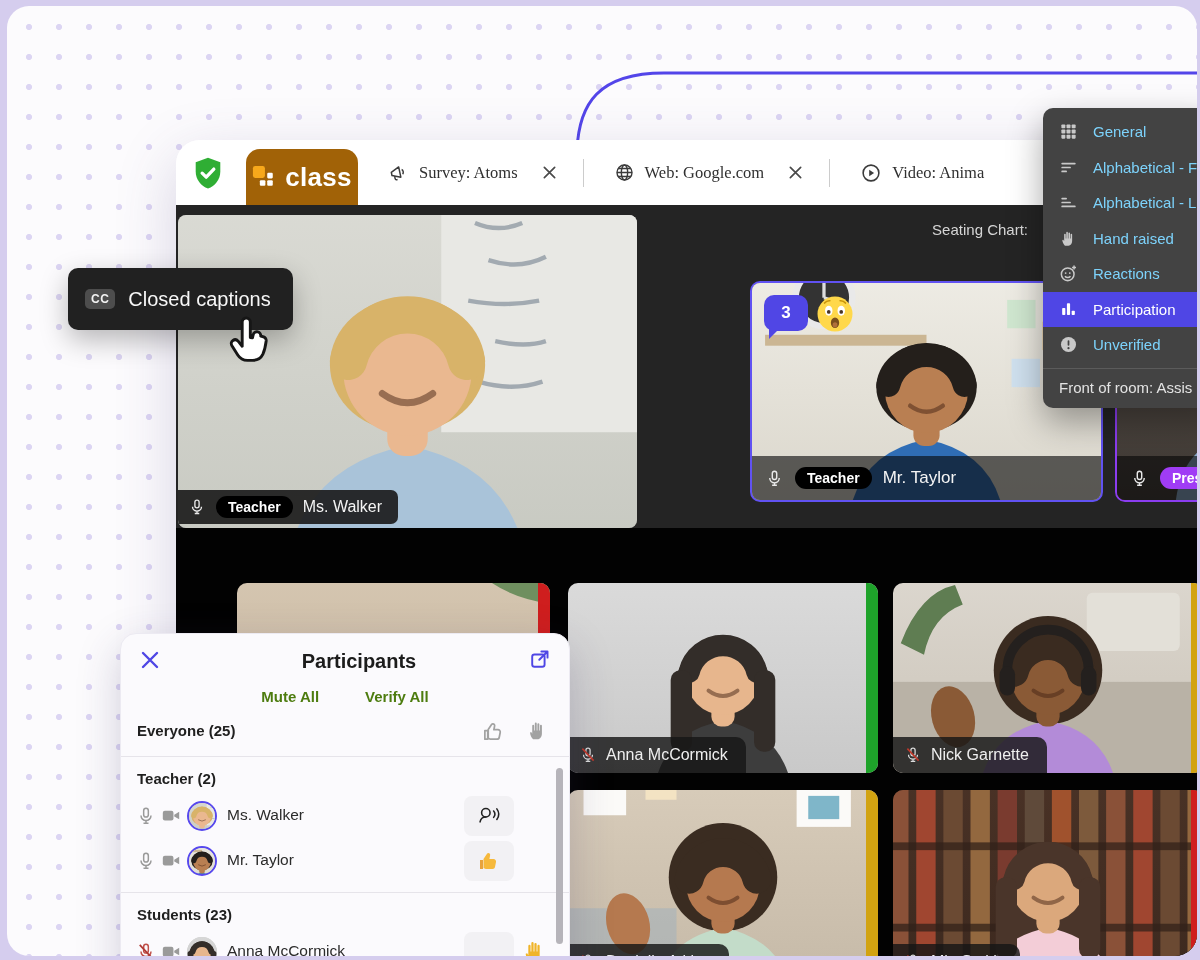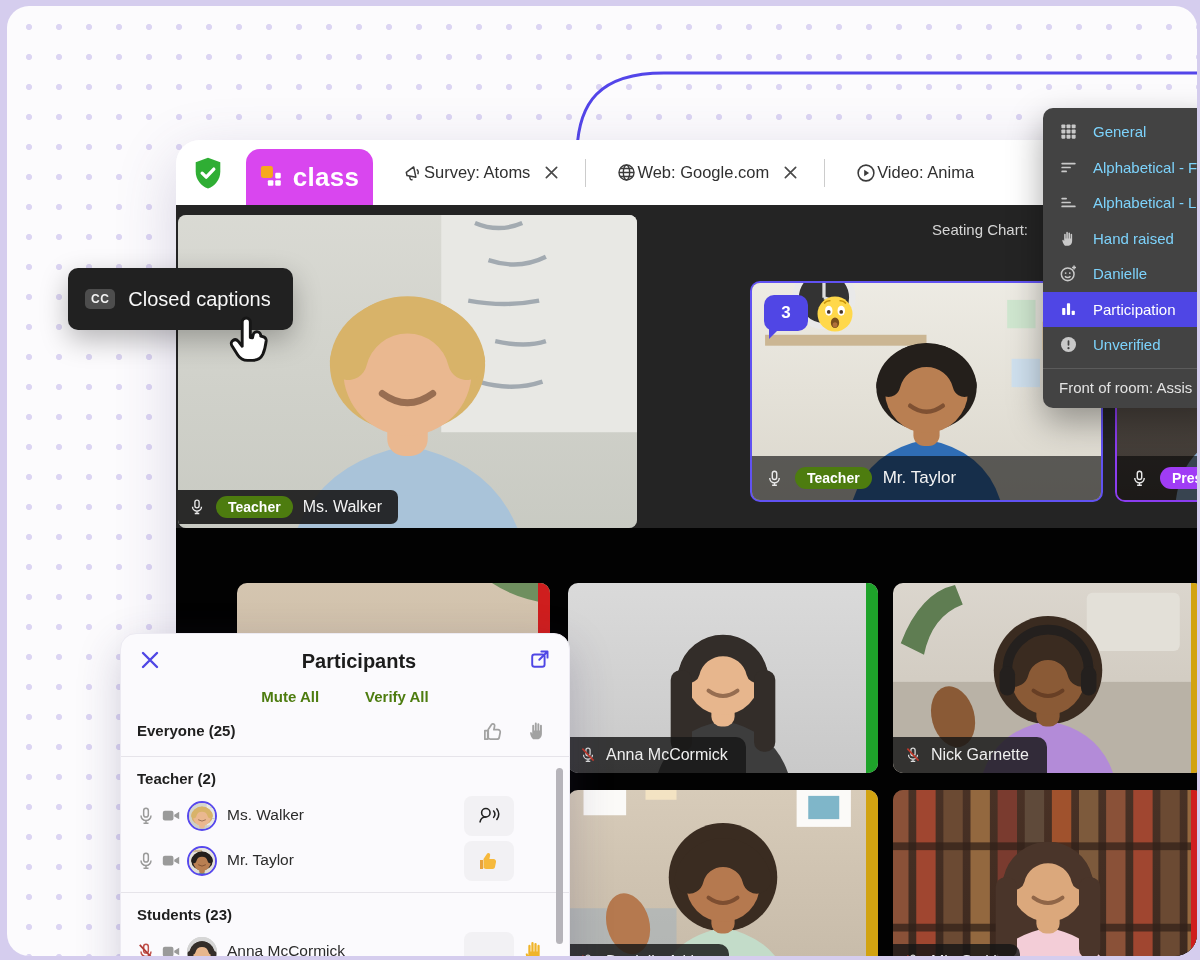--- a/index.html
+++ b/index.html
@@ -14,36 +14,36 @@
     background-size: 30px 30px; background-position: 14px 12px; }
 
   
   .curve { position:absolute; left:0; top:0; pointer-events:none; }
 
   
   .window { position:absolute; left:176px; top:140px; width:1024px; height:820px;
     border-radius:24px 0 0 0; box-shadow:0 18px 60px rgba(80,70,130,.22); }
   .tabbar { height:65px; background:#ffffff; border-radius:24px 0 0 0; display:flex; align-items:center; }
   .shield { margin-left:14px; width:36px; height:36px; flex:0 0 auto; }
-  .brand-tab { margin-left:20px; align-self:flex-end; width:127px; height:56px; background:#d946ef;
+  .brand-tab { margin-left:20px; align-self:flex-end; width:112px; height:56px; background:#a16207;
     border-radius:14px 14px 0 0; display:flex; align-items:center; justify-content:center; gap:9px; cursor:pointer; }
   .brand-label { color:#fff; font-size:26px; font-weight:600; letter-spacing:.3px; }
-  .tab { display:flex; align-items:center; margin-left:30px; cursor:pointer; }
+  .tab { display:flex; align-items:center; gap:10px; margin-left:30px; cursor:pointer;font-family:Liberation Serif, serif; }
   .tab-label { font-size:16.5px; color:#303030; white-space:nowrap; }
   .tab-close { margin-left:14px; width:15px; height:15px; }
   .tab-sep { width:1px; height:28px; background:#cccccc; margin-left:26px; }
 
   .stage { height:323px; background:#242424; position:relative; }
   .seating { position:absolute; right:172px; top:16px; font-size:15px; color:#d6d6d6; }
 
   .tile-walker { position:absolute; left:2px; top:10px; width:459px; height:313px; border-radius:8px; overflow:hidden; background:#777; }
   .stage-label { position:absolute; left:0; bottom:4px; height:34px; display:flex; align-items:center; gap:10px;
     padding:0 16px 0 10px; background:rgba(24,24,24,.9); border-radius:0 7px 7px 0; }
   .stage-name { color:#f4f4f4; font-size:16px; }
-  .pill { background:#4d7c0f; color:#fff; font-size:14px; font-weight:600; padding:3px 12px; border-radius:14px; white-space:nowrap; }
+  .pill { background:#000000; color:#fff; font-size:14px; font-weight:600; padding:3px 12px; border-radius:14px; white-space:nowrap; }
 
   .tile-taylor { position:absolute; left:574px; top:76px; width:353px; height:221px; border:2.5px solid #6152f2;
     border-radius:10px; overflow:hidden; background:#888; }
   .tile-presenter { position:absolute; left:939px; top:76px; width:252px; height:221px; border:2.5px solid #8b3df0;
     border-radius:10px; overflow:hidden; background:#4a443f; }
   .tile-bar { position:absolute; left:0; right:0; bottom:0; height:44px; background:rgba(8,8,8,.62);
     display:flex; align-items:center; gap:11px; padding:0 13px; }
   .tile-bar .stage-name { font-size:17px; }
   .bubble { position:absolute; left:12px; top:12px; width:44px; height:36px; background:#5046e5; border-radius:10px;
     color:#fff; font-size:17px; font-weight:700; display:flex; align-items:center; justify-content:center; }
@@ -526,21 +526,21 @@
       <span class="mi-label">Hand raised</span>
     </div>
     <div class="menu-item">
       <svg class="menu-icon" viewBox="0 0 24 24" fill="none" stroke="#c9c9c9" stroke-width="1.9">
         <circle cx="11" cy="13" r="8"></circle>
         <circle cx="8.4" cy="11.5" r="1.15" fill="#c9c9c9" stroke="none"></circle>
         <circle cx="13.6" cy="11.5" r="1.15" fill="#c9c9c9" stroke="none"></circle>
         <path d="M7.5 15.5c1.8 2.2 5.2 2.2 7 0"></path>
         <path d="M19 2v5M16.5 4.5h5"></path>
       </svg>
-      <span class="mi-label">Danielle</span>
+      <span class="mi-label">Reactions</span>
     </div>
     <div class="menu-item selected">
       <svg class="menu-icon" viewBox="0 0 24 24" fill="#ffffff">
         <rect x="4" y="10" width="4" height="9" rx="1"></rect>
         <rect x="10" y="4" width="4" height="15" rx="1"></rect>
         <rect x="16" y="13.5" width="4" height="5.5" rx="1"></rect>
       </svg>
       <span class="mi-label">Participation</span>
     </div>
     <div class="menu-item">

